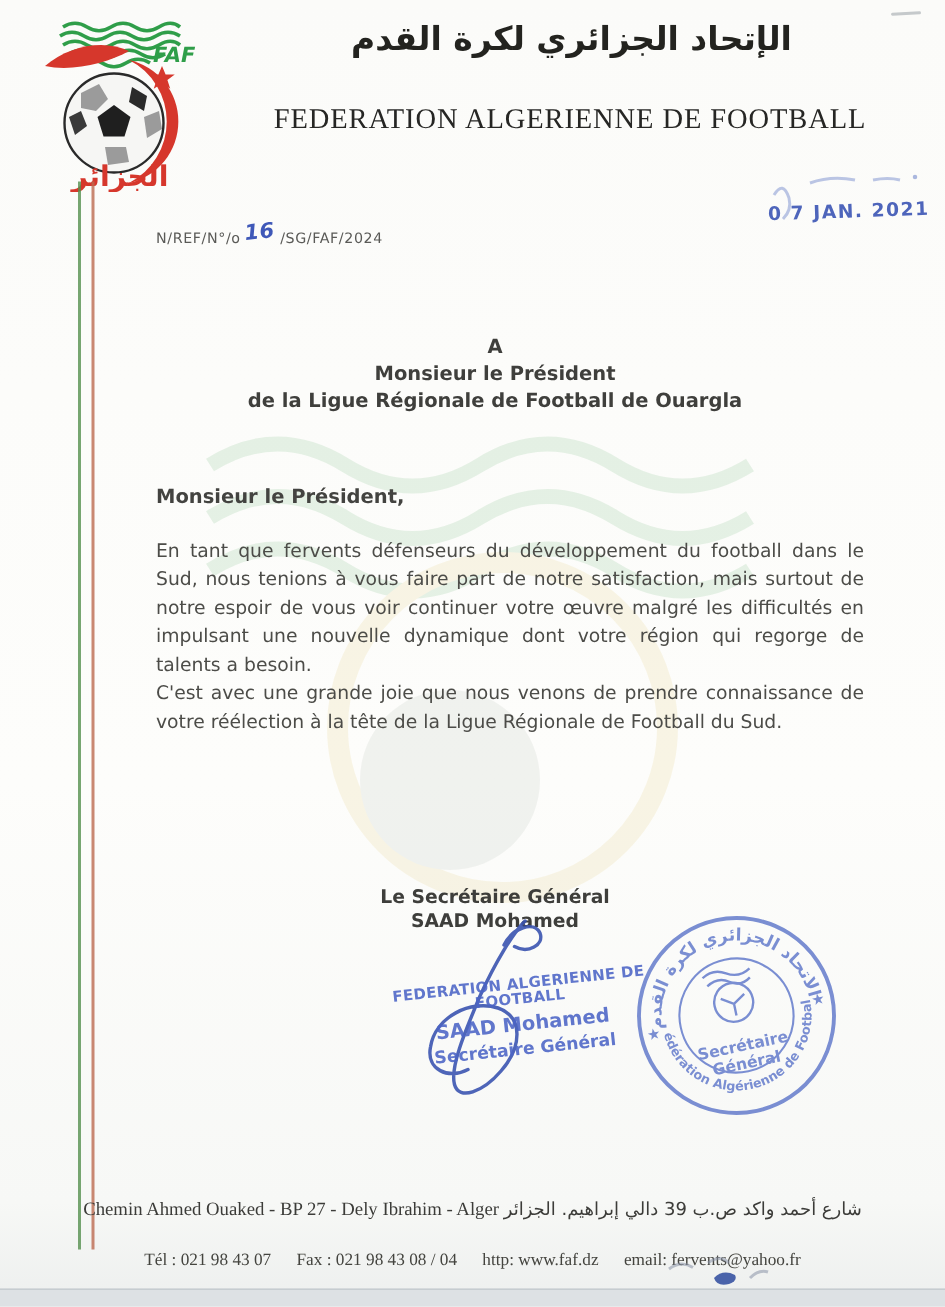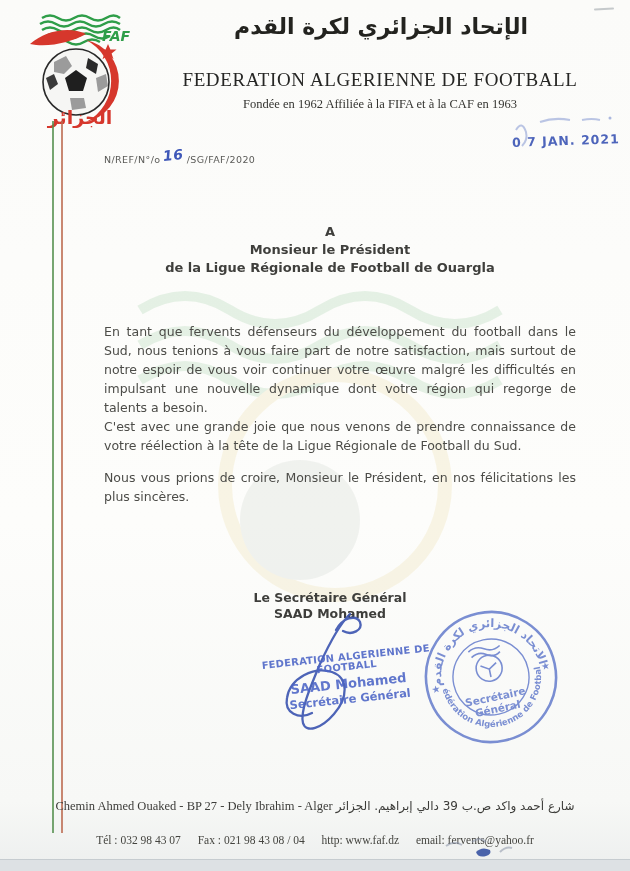--- a/index.html
+++ b/index.html
@@ -100,50 +100,49 @@
     <polygon points="70,68 80,64 82,76 72,82" fill="#9b9b9b"></polygon>
     <polygon points="44,88 58,88 60,98 46,100" fill="#9b9b9b"></polygon>
     <polygon points="20,68 28,64 32,74 24,80" fill="#3a3a3a"></polygon>
     <path d="M60,30 A42,42 0 0 1 60,112 A46,46 0 0 0 60,30 Z" fill="#d6372c"></path>
     <polygon fill="#d6372c" points="82,34 84.4,39.6 90.5,39.6 85.6,43.4 87.5,49.2 82,45.6 76.5,49.2 78.4,43.4 73.5,39.6 79.6,39.6"></polygon>
     <text x="54" y="114" text-anchor="middle" font-size="19" font-weight="bold" fill="#d6372c" font-family="DejaVu Sans, sans-serif">الجزائر</text>
   </svg>
 
   <div class="abs ar-title">الإتحاد الجزائري لكرة القدم</div>
   <div class="abs org-name">FEDERATION ALGERIENNE DE FOOTBALL</div>
-  <div class="abs founded">Fondée en 1962 Affiliée à la FIFA et à la CAF en 1963</div>
   <div class="abs corner-dash"></div>
 
   <div class="abs flag-green"></div>
   <div class="abs flag-red"></div>
 
   <div class="abs ref">
-    <span>N/REF/N°/o</span><span class="ref-num">16</span><span>/SG/FAF/2020</span>
+    <span>N/REF/N°/o</span><span class="ref-num">16</span><span>/SG/FAF/2024</span>
   </div>
 
   <svg class="abs dsmudge" viewBox="0 0 150 40">
     <g fill="none" stroke="#5a74c4" opacity=".4" stroke-width="2">
       <path d="M46,18 q6,-10 10,2 q2,8 -4,14"></path>
       <path d="M70,10 q14,-5 30,-2"></path>
       <path d="M112,8 q10,-2 18,0"></path>
     </g>
     <circle cx="140" cy="6" r="1.5" fill="#5a74c4" opacity=".5"></circle>
   </svg>
   <div class="abs dstamp">0 7 JAN. 2021</div>
 
   <div class="abs recipient">
     <div>A</div>
     <div>Monsieur le Président</div>
     <div>de la Ligue Régionale de Football de Ouargla</div>
   </div>
 
   <div class="abs body-block">
+    <div class="salutation">Monsieur le Président,</div>
     <p>En tant que fervents défenseurs du développement du football dans le Sud, nous tenions à vous faire part de notre satisfaction, mais surtout de notre espoir de vous voir continuer votre œuvre malgré les difficultés en impulsant une nouvelle dynamique dont votre région qui regorge de talents a besoin.</p>
     <p>C'est avec une grande joie que nous venons de prendre connaissance de votre réélection à la tête de la Ligue Régionale de Football du Sud.</p>
-    <p class="p-last">Nous vous prions de croire, Monsieur le Président, en nos félicitations les plus sincères.</p>
   </div>
 
   <div class="abs sig-block">
     <div>Le Secrétaire Général</div>
     <div>SAAD Mohamed</div>
   </div>
 
   <svg class="abs sig-svg" viewBox="0 0 126 128">
     <g fill="none" stroke="#3b54b0" stroke-width="2.3" stroke-linecap="round" opacity=".9">
       <path d="M78,24 C84,12 98,8 102,16 C105,24 94,30 85,25"></path>
@@ -180,21 +179,21 @@
     </g>
     <text x="71" y="95" text-anchor="middle" font-size="10.5" font-weight="bold" fill="#5b74c9" font-family="DejaVu Sans, sans-serif">Secrétaire</text>
     <text x="71" y="107" text-anchor="middle" font-size="10.5" font-weight="bold" fill="#5b74c9" font-family="DejaVu Sans, sans-serif">Général</text>
   </svg>
 
   <div class="abs footer1">
     <span>Chemin Ahmed Ouaked - BP 27 - Dely Ibrahim - Alger</span>
     <span class="ar">شارع أحمد واكد ص.ب 39 دالي إبراهيم. الجزائر</span>
   </div>
   <div class="abs footer2">
-    <span>Tél : 032 98 43 07</span>
+    <span>Tél : 021 98 43 07</span>
     <span>Fax : 021 98 43 08 / 04</span>
     <span>http: www.faf.dz</span>
     <span>email: fervents@yahoo.fr</span>
   </div>
 
   <svg class="abs ink-smudge" viewBox="0 0 84 26">
     <g fill="none" stroke="#8b94a8" stroke-width="2" opacity=".55">
       <path d="M8,10 q8,-6 16,-1"></path>
       <path d="M34,6 q8,-6 14,0"></path>
       <path d="M62,16 q6,-6 12,-4"></path>

